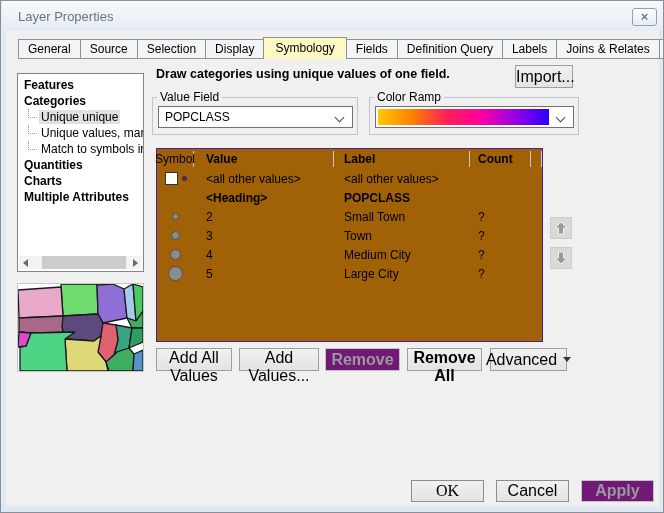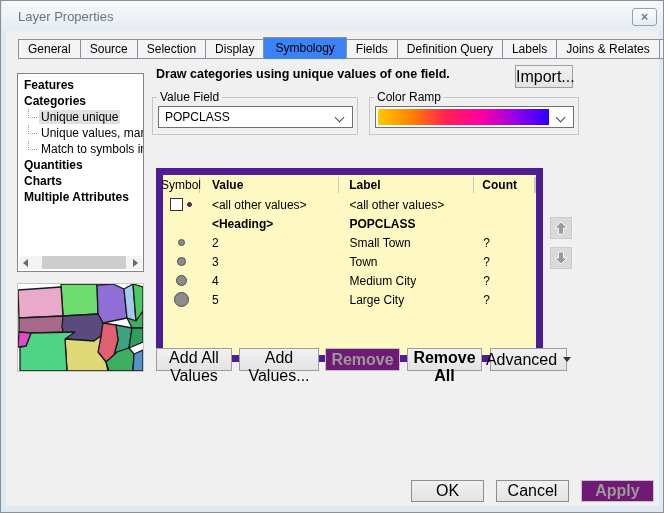--- a/index.html
+++ b/index.html
@@ -22,21 +22,21 @@
   }
   .client { position:absolute; left:5px; top:30px; width:653px; height:475px; background:#f0f0f0; }
 
   
   .tabs { position:absolute; left:17px; top:36px; height:22px; display:flex; align-items:flex-end; z-index:3; }
   .tab {
     height:20px; line-height:19px; padding:0 9px; background:#f2f4f6;
     border:1px solid #8c9097; margin-left:-1px; white-space:nowrap; cursor:default;
   }
   .tab:first-child { margin-left:0; }
-  .tab.active { height:22px; line-height:21px; background:#3b82f6; border-bottom:none; padding:0 11px; position:relative; z-index:2; }
+  .tab.active { height:22px; line-height:21px; background:#fef9c3; border-bottom:none; padding:0 11px; position:relative; z-index:2; }
 
   .show-label { position:absolute; left:17px; top:70px; }
 
   
   .tree {
     position:absolute; left:16px; top:72px; width:127px; height:199px;
     background:#fff; border:1px solid #7e858e; overflow:hidden; padding-top:3px;
   }
   .tree-item { height:16px; line-height:16px; padding-left:6px; white-space:nowrap; cursor:default; }
   .tree-item.bold { font-weight:bold; }
@@ -73,21 +73,21 @@
     position:absolute; background:#fff; border:1px solid #707070;
     display:flex; align-items:center; cursor:default;
   }
   .combo-value { left:157px; top:105px; width:195px; height:22px; padding-left:6px; }
   .combo-ramp  { left:374px; top:105px; width:199px; height:22px; }
   .chev { position:absolute; right:9px; top:7px; width:7px; height:7px;
     border-right:1.6px solid #4a4a4a; border-bottom:1.6px solid #4a4a4a; transform:rotate(45deg); }
   .ramp-swatch { position:absolute; left:2px; top:2px; width:171px; height:16px; }
 
   
-  .vtable { position:absolute; left:155px; top:147px; width:387px; height:194px; background:#fef9c3; border:7px solid #4c1d95;margin-top:20px; }
+  .vtable { position:absolute; left:155px; top:147px; width:387px; height:194px; background:#a16207; border:1px solid #4c1d95; }
   .vt-header { display:flex; height:20px; align-items:center; }
   .vt-header > div { height:16px; line-height:16px; border-right:1px solid #c8c8c8; }
   .vt-row { display:flex; height:19px; align-items:center; }
   .c-sym { width:37px; display:flex; align-items:center; justify-content:center; gap:4px; }
   .c-val { width:140px; padding-left:12px; }
   .c-lab { width:136px; padding-left:10px; }
   .c-cnt { width:61px; padding-left:8px; }
   .c-end { flex:1; }
   .hdr-bold { font-weight:bold; }
   .bold { font-weight:bold; }
@@ -108,21 +108,21 @@
   .act { position:absolute; top:347px; height:23px; }
   .act-0 { left:155px; width:76px; }
   .act-1 { left:238px; width:80px; }
   .act-2 { left:324px; width:75px; }
   .act-3 { left:406px; width:75px;font-weight:bold; }
   .act-4 { left:489px; width:77px; display:flex; align-items:center; justify-content:center; gap:6px; }
   .dd-arrow { width:0; height:0; border-left:4px solid transparent; border-right:4px solid transparent; border-top:5px solid #333; }
 
   
   .footer-btn { position:absolute; top:479px; width:73px; height:22px; }
-  .btn-ok { left:410px; border-color:#8a8f94; }
+  .btn-ok { left:410px; border-color:#8a8f94;font-family:Liberation Serif, serif; }
   .btn-cancel { left:495px; border-color:#8a8f94; }
   .btn-apply { left:580px; }
 </style>
 </head>
 <body>
 
 <div class="window">
 
   <div class="titlebar">
     <span class="title-text">Layer Properties</span>

